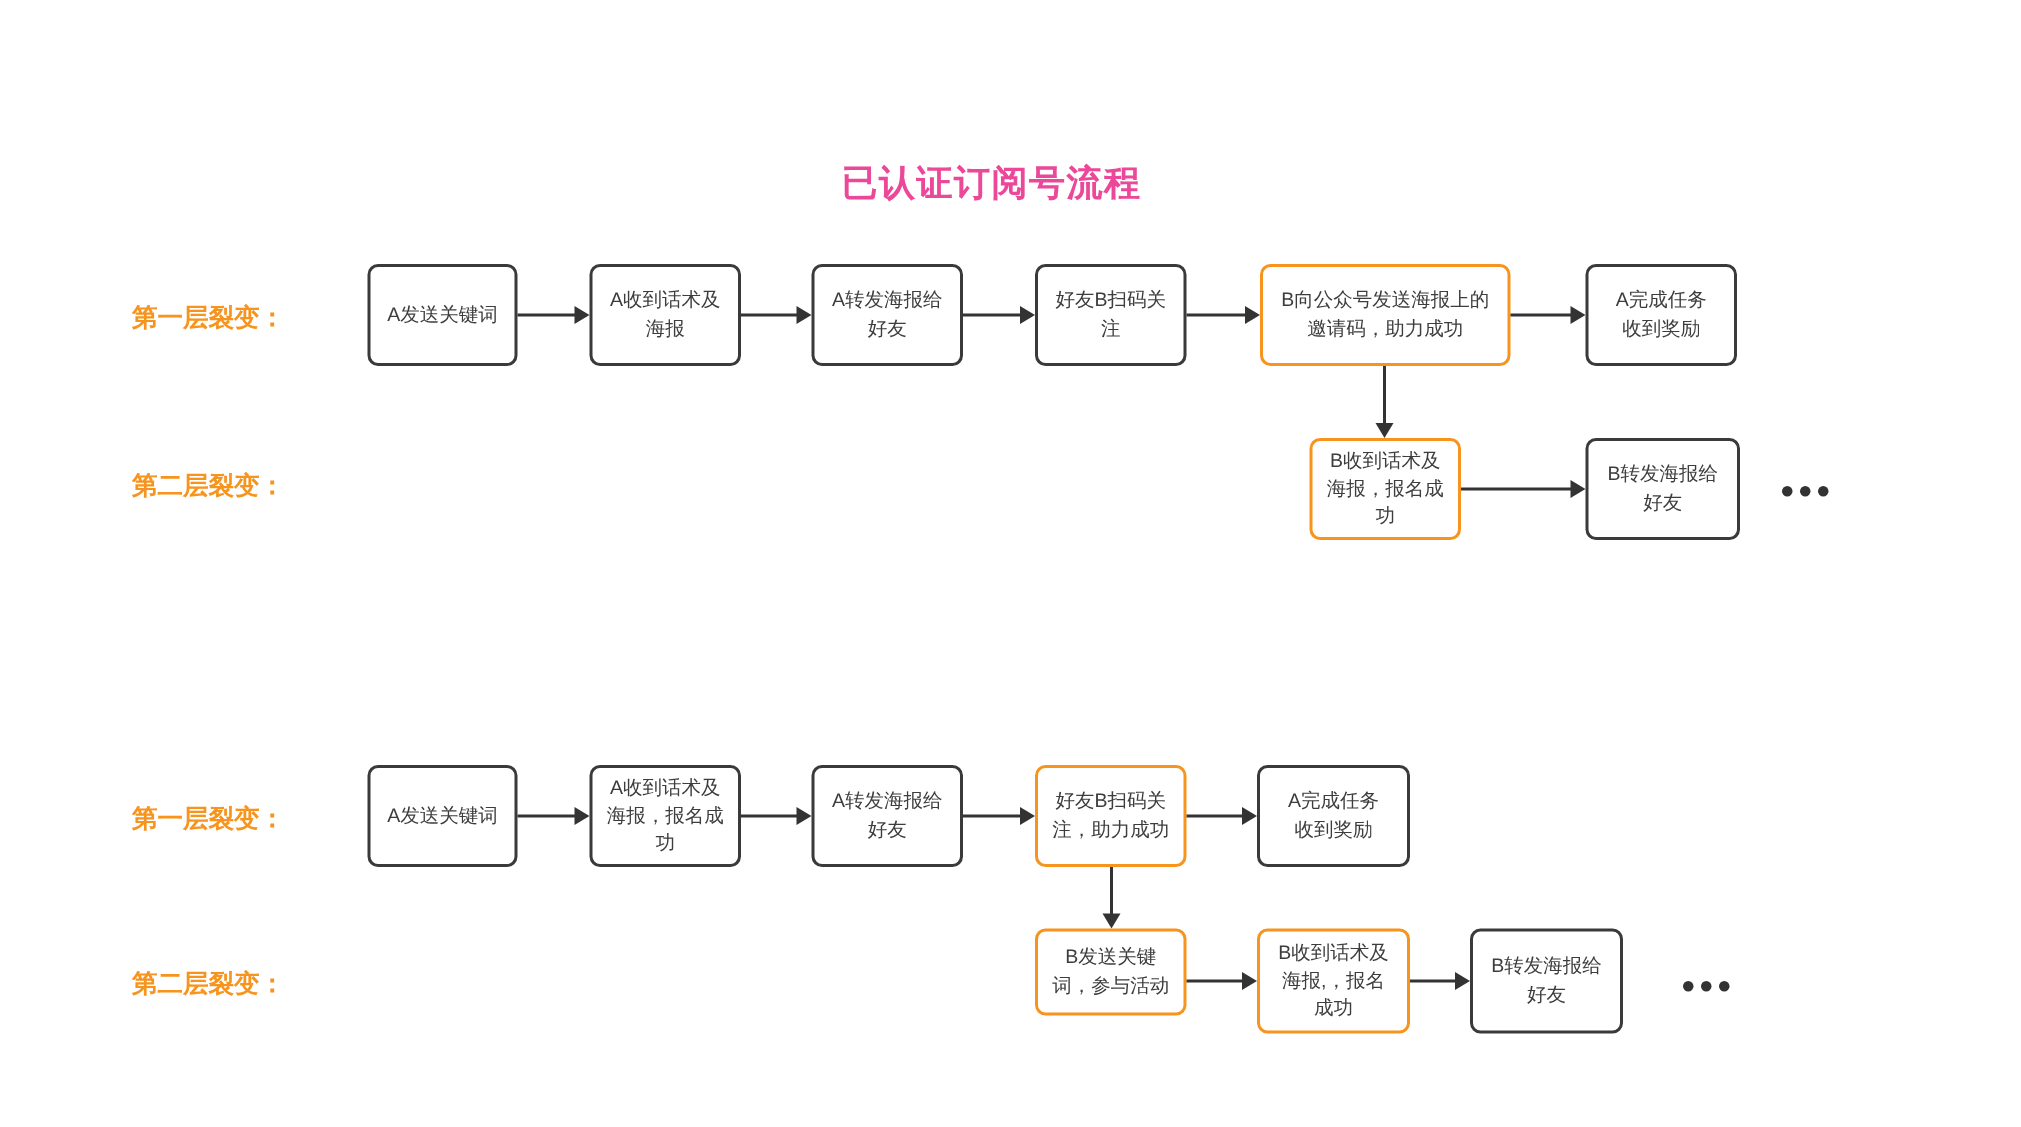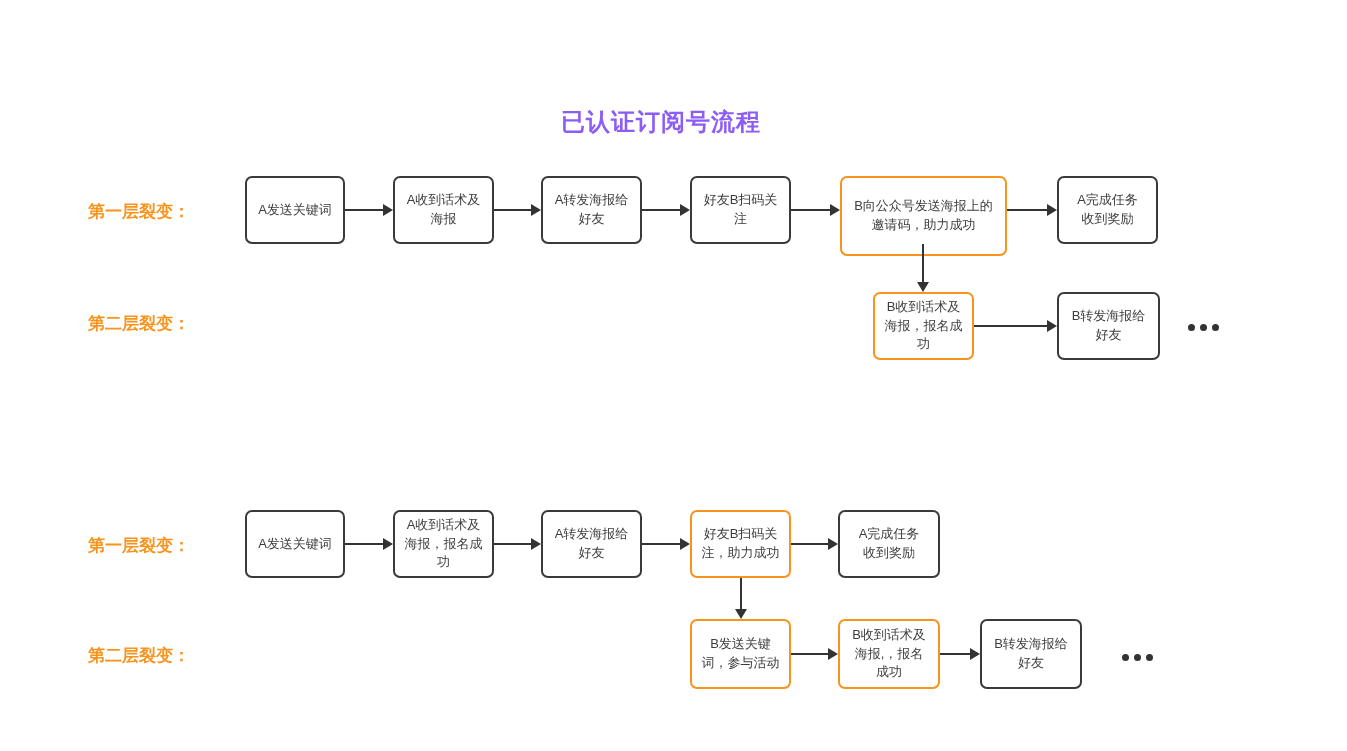--- a/index.html
+++ b/index.html
@@ -13,21 +13,21 @@
     height: 751px;
     background: #ffffff;
     overflow: hidden;
   }
   .flow-title {
     position: absolute;
     width: 400px;
     text-align: center;
     font-size: 24px;
     font-weight: bold;
-    color: #8b5cf6;
+    color: #ec4899;
     letter-spacing: 1px;
   }
   .row-label {
     position: absolute;
     font-size: 17px;
     font-weight: bold;
     color: #f7941e;
   }
   .fbox {
     position: absolute;
@@ -87,21 +87,21 @@
 
   <div class="row-label" style="left:88px; top:200px;">第一层裂变：</div>
 
   <div class="fbox" style="left:245px; top:176px; width:100px; height:68px;">A发送关键词</div>
   <div class="fbox" style="left:393px; top:176px; width:101px; height:68px;">A收到话术及
 海报</div>
   <div class="fbox" style="left:541px; top:176px; width:101px; height:68px;">A转发海报给
 好友</div>
   <div class="fbox" style="left:690px; top:176px; width:101px; height:68px;">好友B扫码关
 注</div>
-  <div class="fbox hl" style="left:840px; top:176px; width:167px; height:80px;">B向公众号发送海报上的
+  <div class="fbox hl" style="left:840px; top:176px; width:167px; height:68px;">B向公众号发送海报上的
 邀请码，助力成功</div>
   <div class="fbox" style="left:1057px; top:176px; width:101px; height:68px;">A完成任务
 收到奖励</div>
 
   <div class="arrow-h" style="left:345px; top:210px; width:48px;"></div>
   <div class="arrow-h" style="left:494px; top:210px; width:47px;"></div>
   <div class="arrow-h" style="left:642px; top:210px; width:48px;"></div>
   <div class="arrow-h" style="left:791px; top:210px; width:49px;"></div>
   <div class="arrow-h" style="left:1007px; top:210px; width:50px;"></div>
 
@@ -139,21 +139,21 @@
 
   <div class="arrow-h" style="left:345px; top:544px; width:48px;"></div>
   <div class="arrow-h" style="left:494px; top:544px; width:47px;"></div>
   <div class="arrow-h" style="left:642px; top:544px; width:48px;"></div>
   <div class="arrow-h" style="left:791px; top:544px; width:47px;"></div>
 
   <div class="arrow-v" style="left:741px; top:578px; height:41px;"></div>
 
   <div class="row-label" style="left:88px; top:644px;">第二层裂变：</div>
 
-  <div class="fbox hl" style="left:690px; top:619px; width:101px; height:70px;">B发送关键
+  <div class="fbox hl" style="left:690px; top:619px; width:101px; height:58px;">B发送关键
 词，参与活动</div>
   <div class="fbox hl" style="left:838px; top:619px; width:102px; height:70px;">B收到话术及
 海报,，报名
 成功</div>
   <div class="fbox" style="left:980px; top:619px; width:102px; height:70px;">B转发海报给
 好友</div>
 
   <div class="arrow-h" style="left:791px; top:654px; width:47px;"></div>
   <div class="arrow-h" style="left:940px; top:654px; width:40px;"></div>
 

